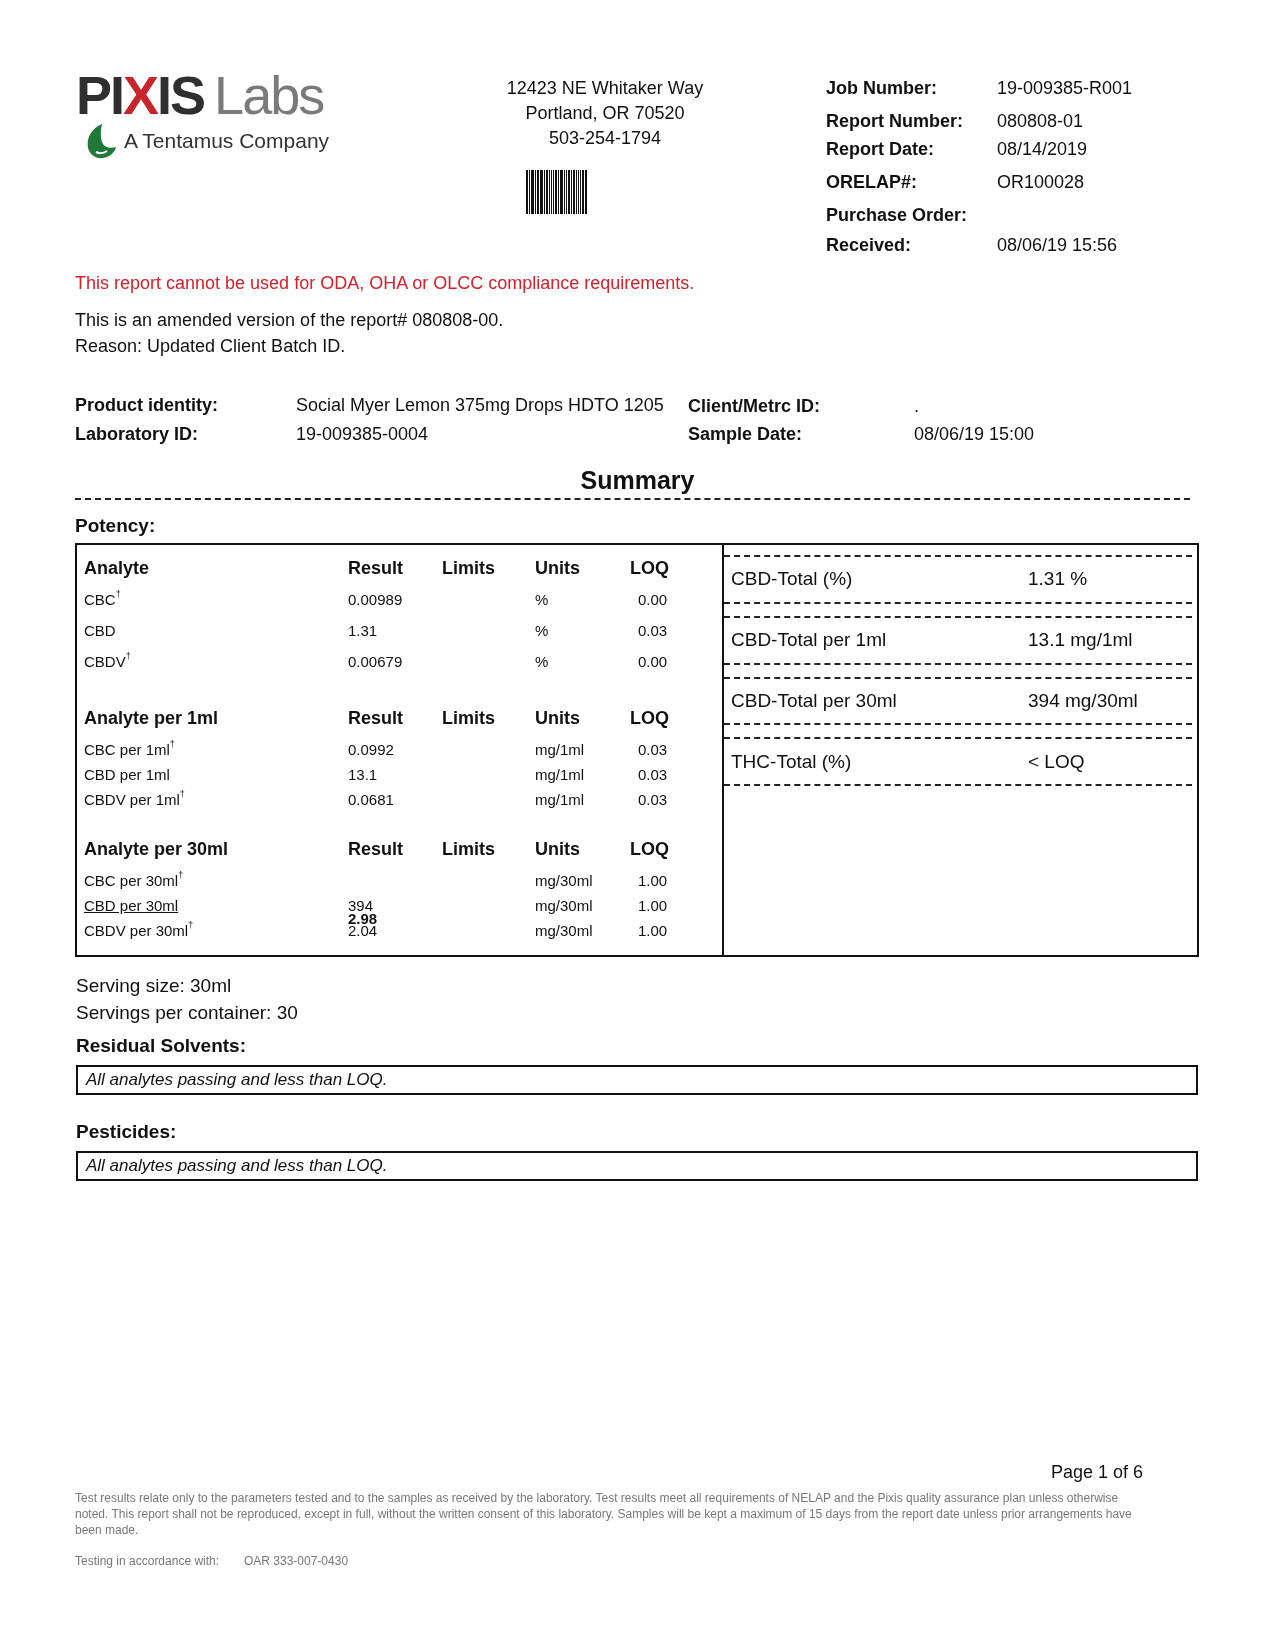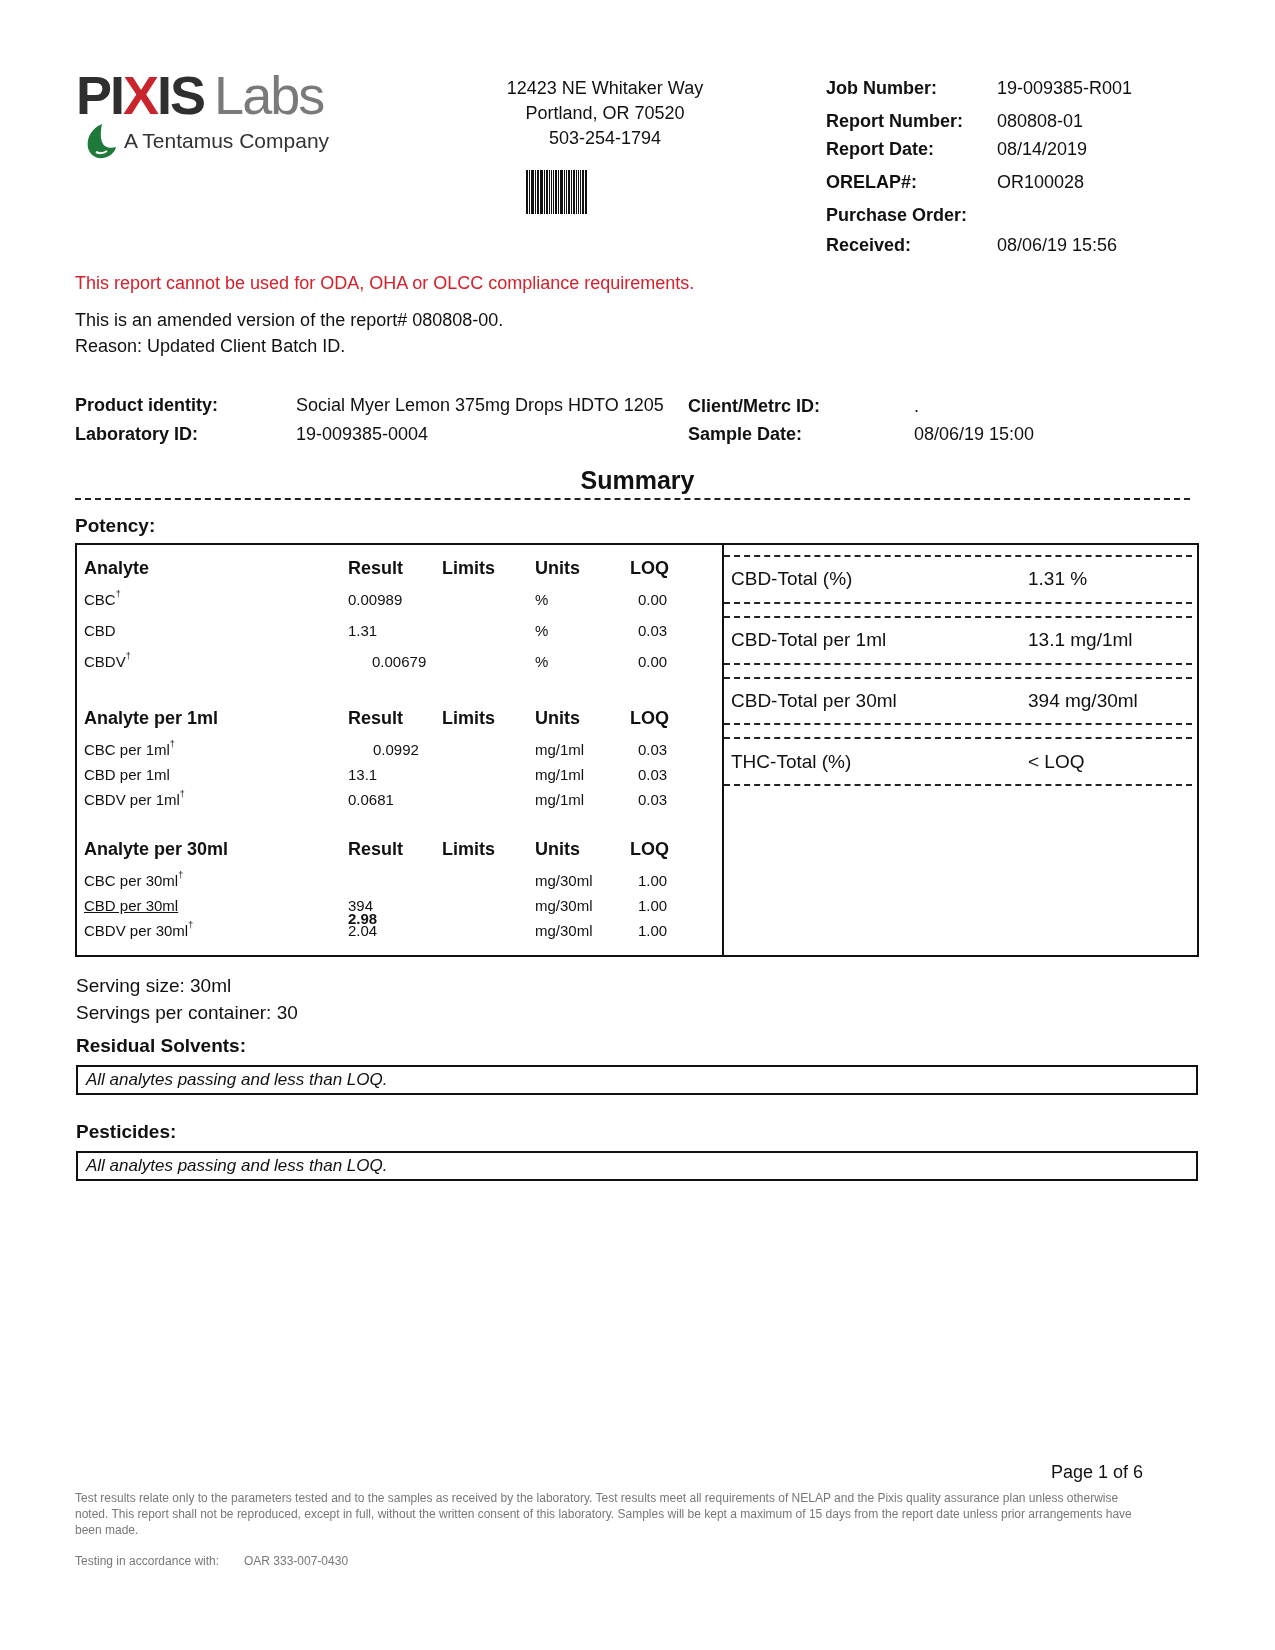--- a/index.html
+++ b/index.html
@@ -141,36 +141,36 @@
     <div class="abs td" style="left:638px; top:591px;">0.00</div>
   </div>
   <div>
     <div class="abs td" style="left:84px; top:622px;"><span>CBD</span><span class="sup"></span></div>
     <div class="abs td" style="left:348px; top:622px;">1.31</div>
     <div class="abs td" style="left:535px; top:622px;">%</div>
     <div class="abs td" style="left:638px; top:622px;">0.03</div>
   </div>
   <div>
     <div class="abs td" style="left:84px; top:653px;"><span>CBDV</span><span class="sup">†</span></div>
-    <div class="abs td" style="left:348px; top:653px;margin-left:24px;">0.00679</div>
+    <div class="abs td" style="left:348px; top:653px;">0.00679</div>
     <div class="abs td" style="left:535px; top:653px;">%</div>
     <div class="abs td" style="left:638px; top:653px;">0.00</div>
   </div>
 </div>
 
 <div>
   <div class="abs th" style="left:84px; top:708px;">Analyte per 1ml</div>
   <div class="abs th" style="left:348px; top:708px;">Result</div>
   <div class="abs th" style="left:442px; top:708px;">Limits</div>
   <div class="abs th" style="left:535px; top:708px;">Units</div>
   <div class="abs th" style="left:630px; top:708px;">LOQ</div>
 
   <div>
     <div class="abs td" style="left:84px; top:741px;"><span>CBC per 1ml</span><span class="sup">†</span></div>
-    <div class="abs td" style="left:348px; top:741px;margin-left:25px;">0.0992</div>
+    <div class="abs td" style="left:348px; top:741px;">0.0992</div>
     <div class="abs td" style="left:535px; top:741px;">mg/1ml</div>
     <div class="abs td" style="left:638px; top:741px;">0.03</div>
   </div>
   <div>
     <div class="abs td" style="left:84px; top:766px;"><span>CBD per 1ml</span><span class="sup"></span></div>
     <div class="abs td" style="left:348px; top:766px;">13.1</div>
     <div class="abs td" style="left:535px; top:766px;">mg/1ml</div>
     <div class="abs td" style="left:638px; top:766px;">0.03</div>
   </div>
   <div>

